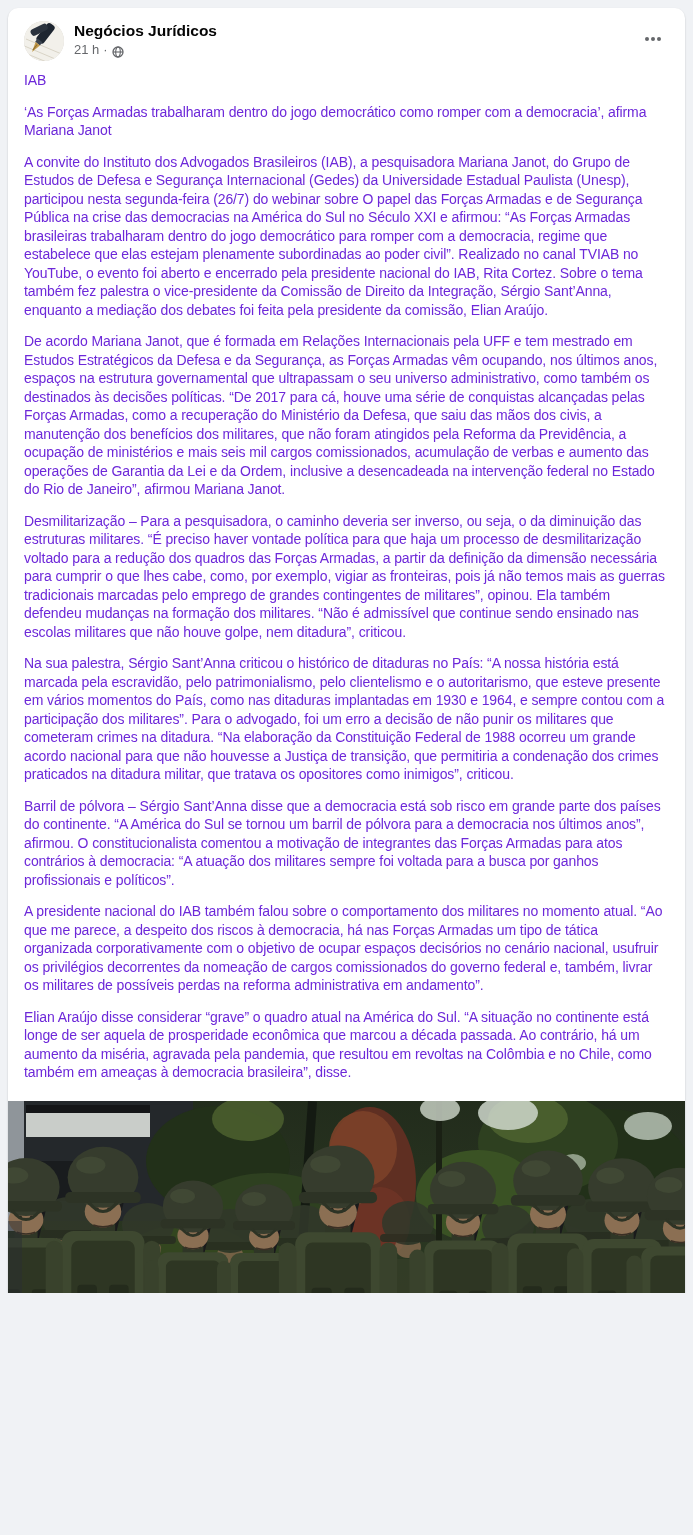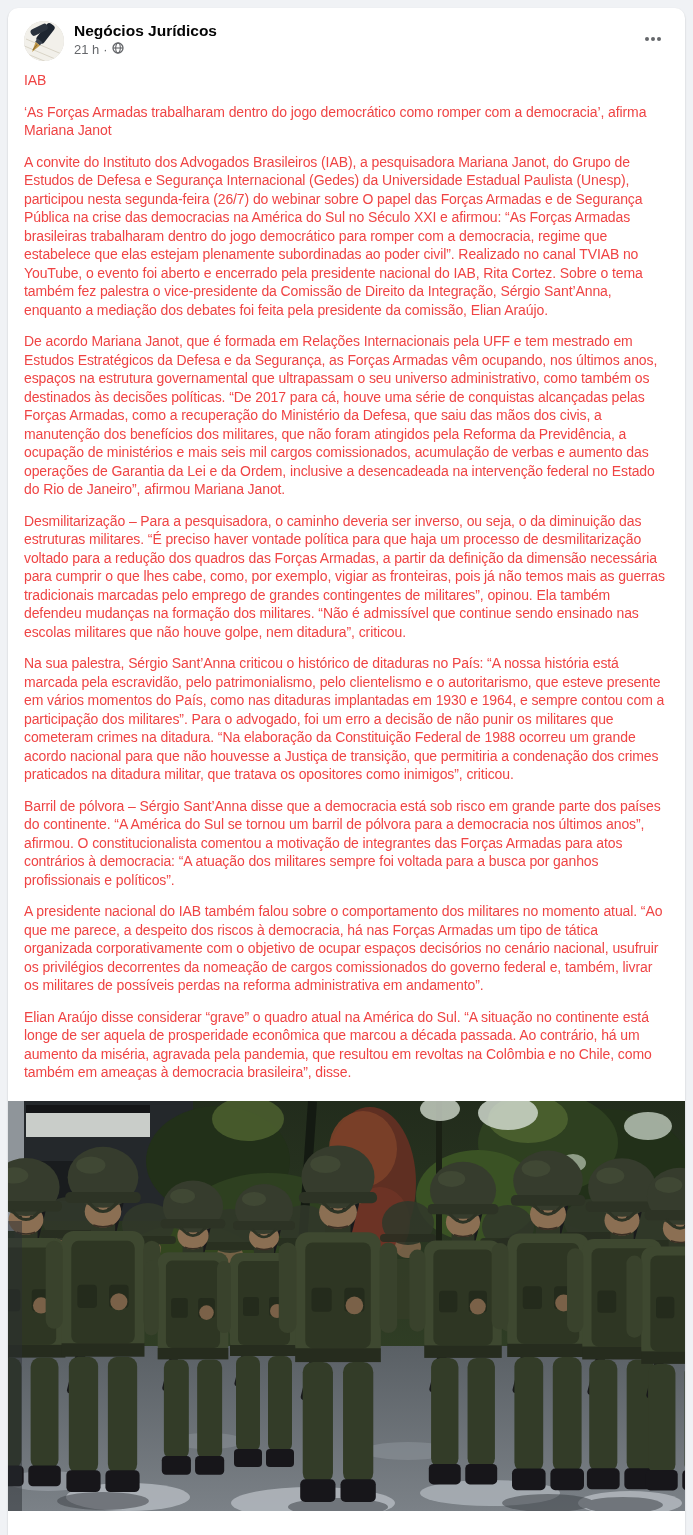--- a/index.html
+++ b/index.html
@@ -1,47 +1,47 @@
 <!DOCTYPE html>
 <html lang="pt-BR"><head>
 <meta charset="utf-8">
 <style>
   html,body{margin:0;padding:0;}
   body{
     font-family:"Liberation Sans","DejaVu Sans",sans-serif;
     background:#f0f2f5;
   }
   .page{
-    width:693px;height:1535px;overflow:hidden;background:#f0f2f5;position:relative;
+    width:693px;height:1293px;overflow:hidden;background:#f0f2f5;position:relative;
   }
   .card{
     margin:8px 8px 0 8px;width:677px;background:#ffffff;
     border-radius:10px 10px 0 0;box-shadow:0 1px 2px rgba(0,0,0,.2);
     min-height:1527px;box-sizing:border-box;
   }
   
   .hdr{display:flex;align-items:flex-start;padding:13px 16px 6px 16px;}
   .avatar{
     width:40px;height:40px;border-radius:50%;overflow:hidden;flex:0 0 40px;
     box-shadow:inset 0 0 0 1px rgba(0,0,0,.1);cursor:pointer;background:#efede8;
   }
   .avatar svg{display:block;}
   .hmeta{margin-left:10px;flex:1;min-width:0;}
   .pname{font-size:15.5px;font-weight:700;color:#050505;line-height:20px;cursor:pointer;}
-  .sub{display:flex;align-items:flex-start;gap:4px;margin-top:1px;
+  .sub{display:flex;align-items:flex-end;gap:4px;margin-top:1px;
        font-size:13px;color:#65676b;line-height:16px;}
   .sub .dot{color:#65676b;}
   .globe{display:inline-flex;align-items:center;}
   .more{
     flex:0 0 auto;width:32px;height:32px;border-radius:50%;display:flex;
     align-items:center;justify-content:center;cursor:pointer;margin-top:2px;
   }
   
   .content{
-    padding:4px 16px 6px 16px;font-size:14px;line-height:18.5px;color:#ef4444;
+    padding:4px 16px 6px 16px;font-size:14px;line-height:18.5px;color:#6d28d9;
     letter-spacing:-0.1px;
   }
   .content p{margin:0 0 13px 0;}
   
   .photo{width:677px;height:410px;overflow:hidden;background:#1d2519;cursor:pointer;}
   .photo svg{display:block;}
 </style>
 </head>
 <body>
 

